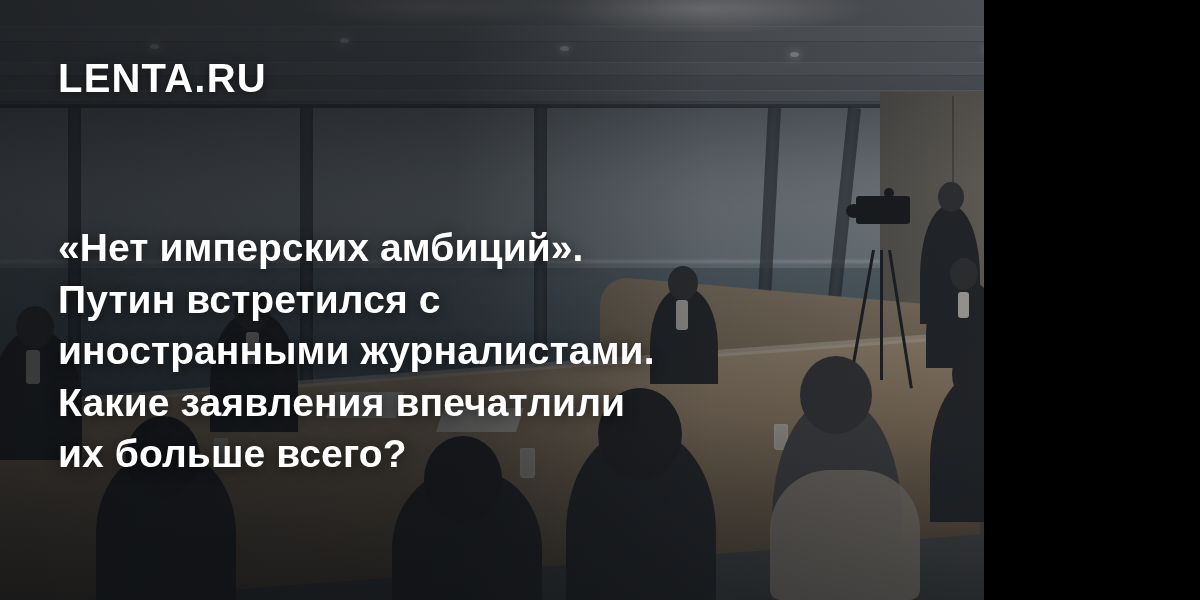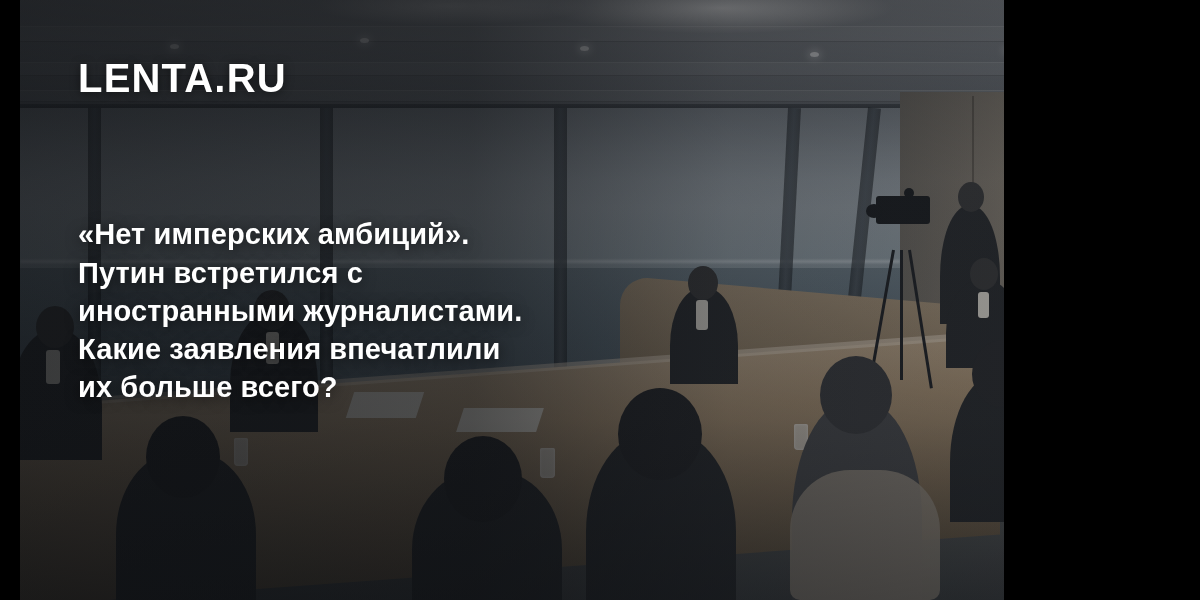--- a/index.html
+++ b/index.html
@@ -9,21 +9,20 @@
   }
   body {
     font-family: "Liberation Sans", sans-serif;
   }
   .stage {
     position: relative;
     width: 984px;
     height: 600px;
     overflow: hidden;
     background: #d946ef;
-    margin-left: 20px;
   }
 
   
   .photo {
     position: absolute;
     inset: 0;
     background: #565b61;
   }
 
   
@@ -204,21 +203,21 @@
     line-height: 1;
     text-shadow: 0 1px 10px rgba(0,0,0,.55);
     user-select: none;
   }
 
   .headline {
     position: absolute;
     left: 58px; top: 196px;
     width: 720px;
     color: #ffffff;
-    font-size: 29px;
+    font-size: 39px;
     font-weight: 700;
     line-height: 1.32;
     letter-spacing: .1px;
     text-shadow: 0 2px 14px rgba(0,0,0,.6);
     white-space: pre-line;
   }
 </style>
 </head>
 <body>
 

